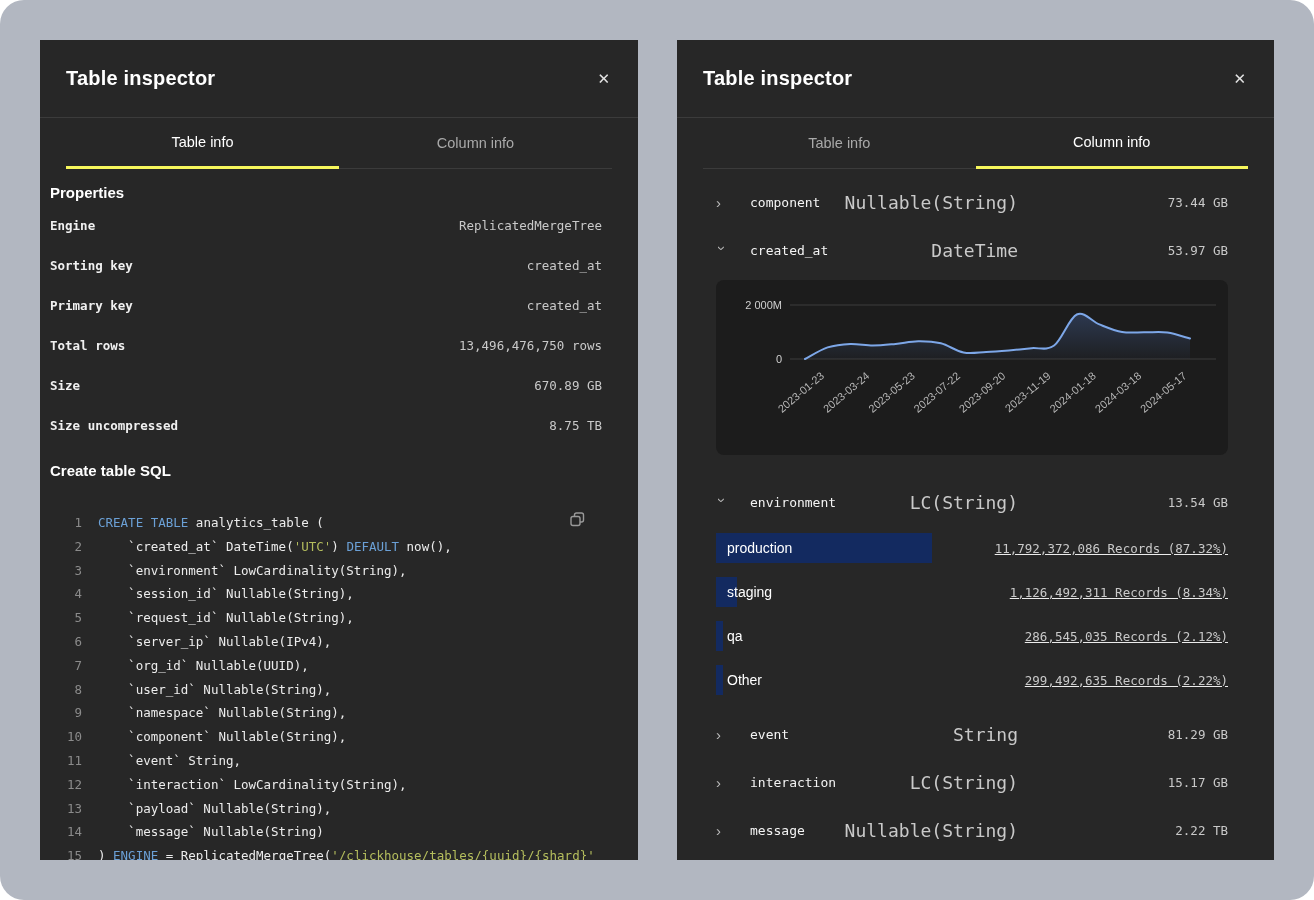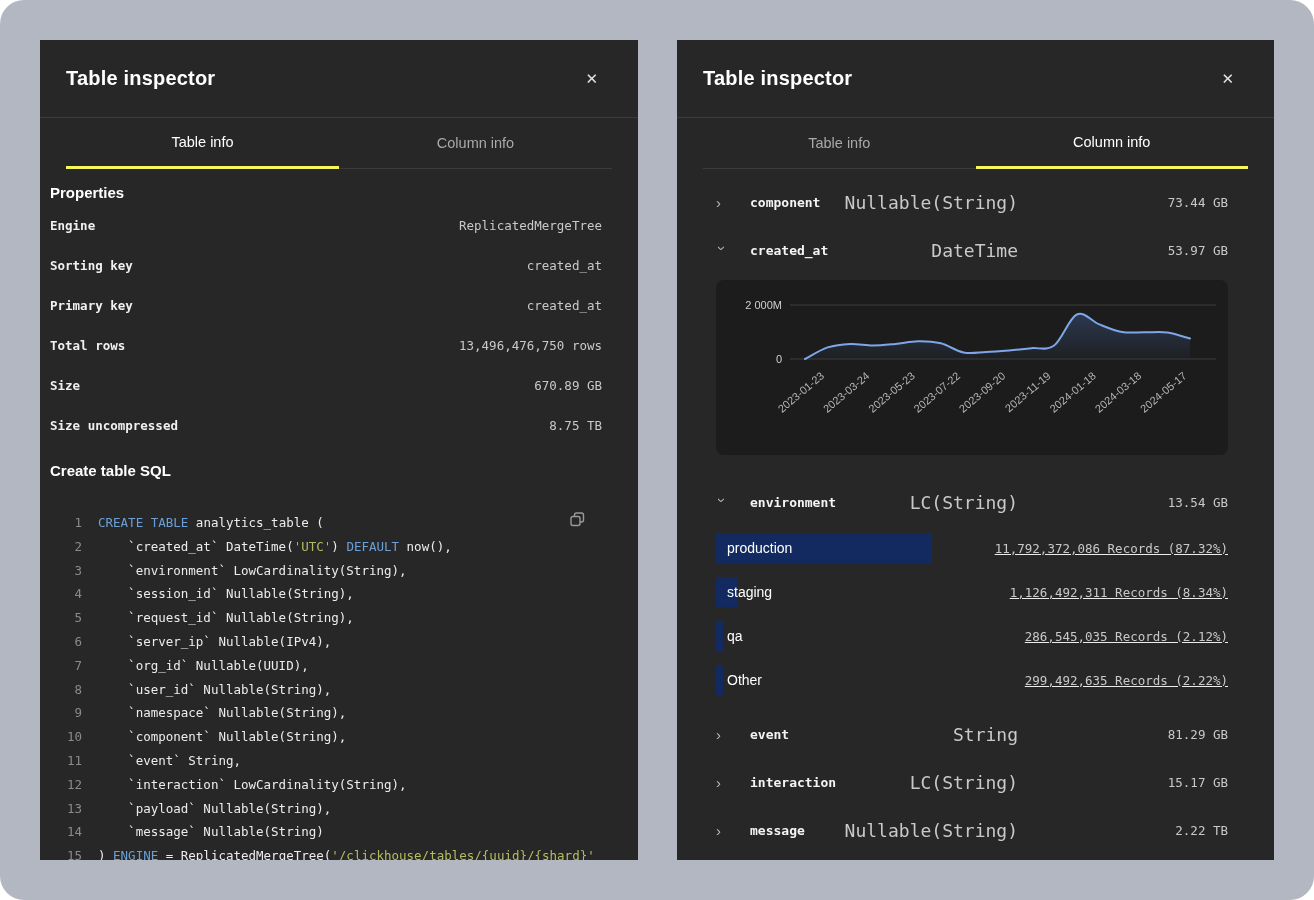--- a/index.html
+++ b/index.html
@@ -3,21 +3,21 @@
 <meta charset="utf-8">
 <style>
   html,body{margin:0;padding:0;background:#fff;}
   .canvas{position:relative;width:1314px;height:900px;background:#b2b7c1;border-radius:24px;overflow:hidden;
           font-family:"Liberation Sans",sans-serif;}
   .panel{position:absolute;top:40px;height:820px;background:#272727;overflow:hidden;color:#ececec;}
   .panel.left{left:40px;width:598px;}
   .panel.right{left:677px;width:597px;}
 
   .panel-header{height:78px;display:flex;align-items:center;justify-content:space-between;
-                padding:0 36px 0 26px;border-bottom:1px solid #3b3b3b;box-sizing:border-box;}
+                padding:0 24px 0 26px;border-bottom:1px solid #3b3b3b;box-sizing:border-box;}
   .panel-title{font-size:20px;font-weight:bold;color:#fff;letter-spacing:.2px;}
   .close-btn{background:none;border:none;color:#e3e3e3;font-size:15px;cursor:pointer;padding:4px;line-height:1;}
 
   .tabs{display:flex;margin:0 26px;height:51px;}
   .tab{flex:1;display:flex;align-items:center;justify-content:center;font-size:14.5px;color:#a9a9a9;
        border-bottom:1px solid #3b3b3b;cursor:pointer;box-sizing:border-box;background:none;}
   .tab.active{color:#fff;border-bottom:3px solid #f7f75c;}
 
   
   .content-left{padding:0 36px 0 10px;}
@@ -33,21 +33,21 @@
   .tok-k{color:#6ba0d6;}
   .tok-s{color:#b4bd5d;}
   .copy-btn{position:absolute;top:0;right:15px;width:18px;height:18px;background:none;border:none;padding:0;cursor:pointer;}
 
   
   .columns-list{margin-top:9px;}
   .col-row{display:grid;grid-template-columns:34px 1fr auto 210px;align-items:center;height:48px;
            padding:0 46px 0 39px;cursor:pointer;}
   .chev{color:#b9b9b9;font-size:15px;line-height:1;display:inline-block;width:12px;transform-origin:45% 55%;}
   .chev.expanded{transform:rotate(90deg);}
-  .col-name{font-family:"DejaVu Sans Mono",monospace;font-size:13px;font-weight:bold;color:#f4f4f4;}
+  .col-name{font-family:"DejaVu Sans Mono",monospace;font-size:13px;font-weight:normal;color:#f4f4f4;}
   .col-type{font-family:"DejaVu Sans Mono",monospace;font-size:18px;color:#c9c9c9;justify-self:end;}
   .col-size{font-family:"DejaVu Sans Mono",monospace;font-size:12.5px;color:#c9c9c9;justify-self:end;}
 
   .chart-box{margin:6px 46px 23px 39px;height:175px;background:#1c1c1c;border-radius:8px;}
   .tick-label{fill:#b5b5b5;font-size:11px;font-family:"Liberation Sans",sans-serif;}
   .ylab{fill:#cfcfcf;font-size:11px;font-family:"Liberation Sans",sans-serif;}
 
   .dist-list{margin:0 46px 8px 39px;text-decoration:underline;}
   .dist-row{display:grid;grid-template-columns:1fr auto;align-items:center;height:44px;}
   .dist-bar-wrap{position:relative;height:30px;}

